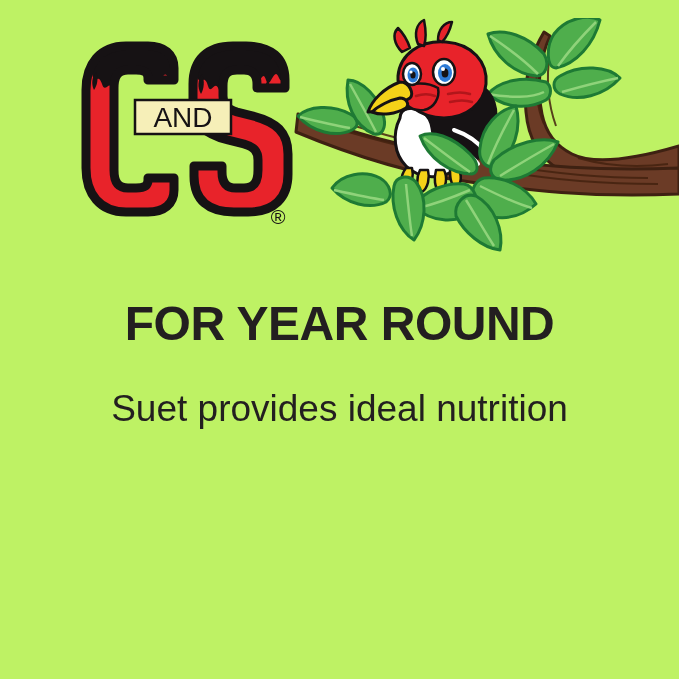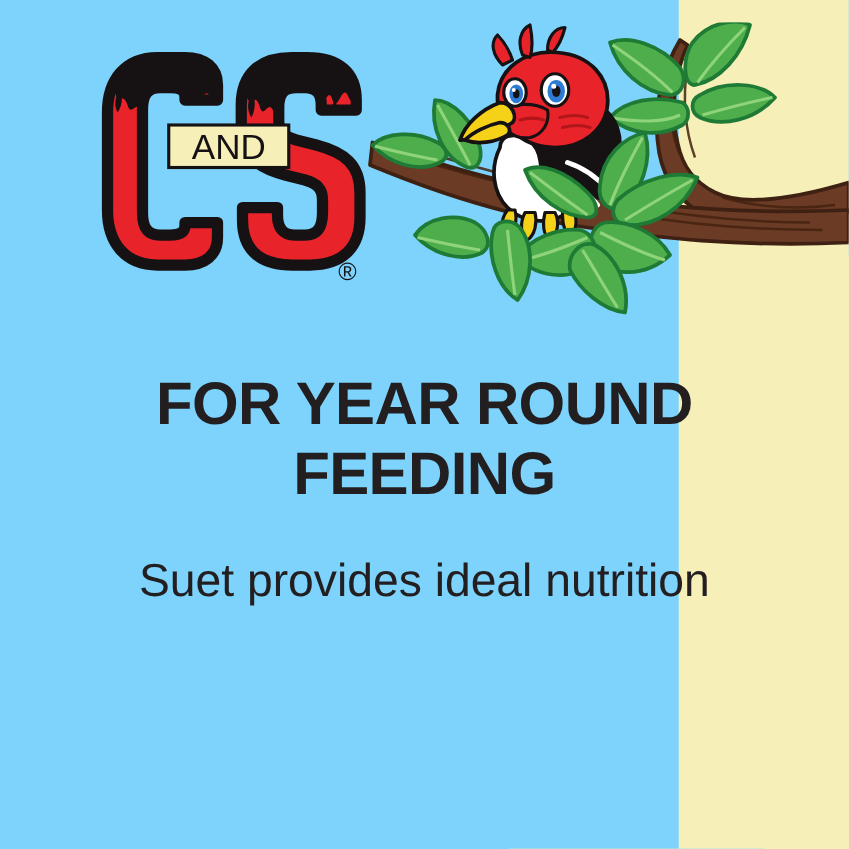--- a/index.html
+++ b/index.html
@@ -9,23 +9,23 @@
   }
   body {
     width: 679px;
     height: 679px;
     background: #F6EFB8;
     font-family: "Liberation Sans", sans-serif;
     overflow: hidden;
   }
   #page {
     position: relative;
-    width: 543px;
+    width: 679px;
     height: 679px;
-    background: #7dd3fc;
+    background: #bef264;
   }
 
   
   .art-band {
     position: absolute;
     left: 0;
     top: 0;
     width: 679px;
     height: 285px;
   }
@@ -300,20 +300,19 @@
                    C176,174 166,186 168,198 Z" fill="#4FAE4C" stroke="#1E7A34" stroke-width="3" stroke-linejoin="round"></path>
           <path d="M178,182 C188,198 198,216 206,228" stroke="#8FD37A" stroke-width="2.5" fill="none"></path>
         </g>
       </svg>
     </div>
   </div>
 
   <div class="copy-block">
     <h1 class="headline">
       <span class="hl-line">FOR YEAR ROUND</span>
-      <span class="hl-line">FEEDING</span>
     </h1>
     <p class="subcopy">
       <span class="sub-line">Suet provides ideal nutrition</span>
     </p>
   </div>
 
 </div>
 
 </body></html>

